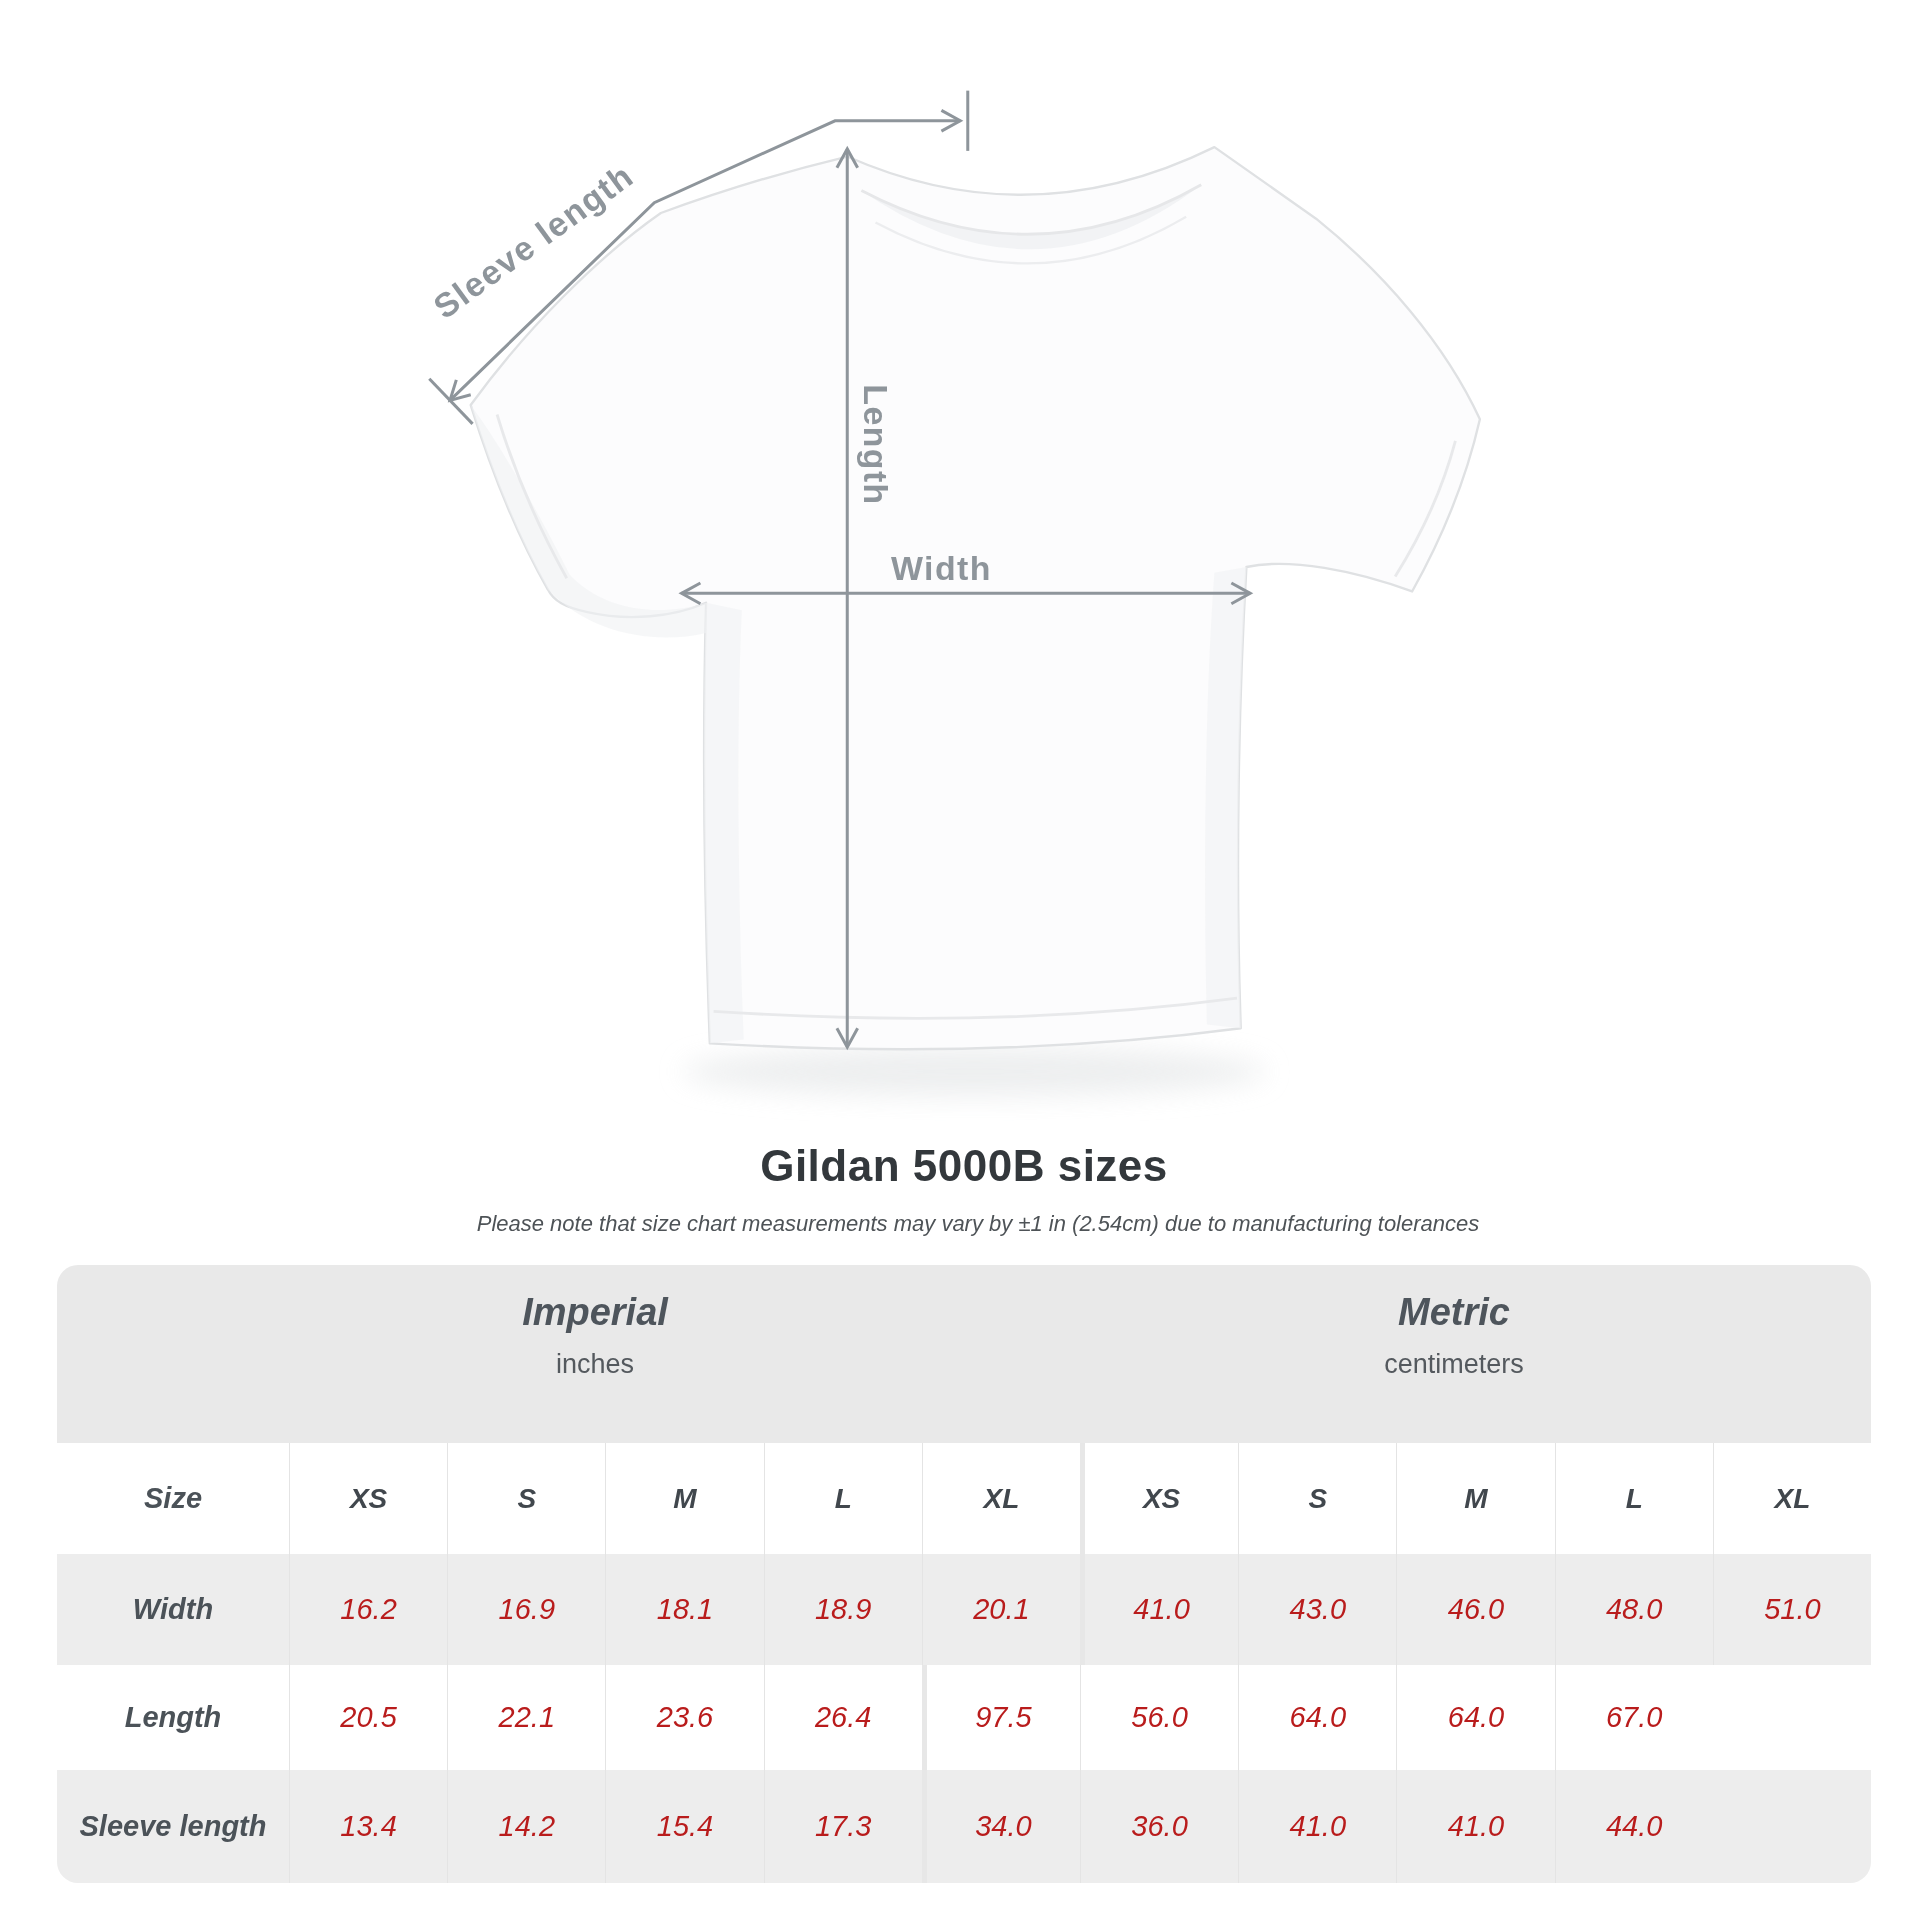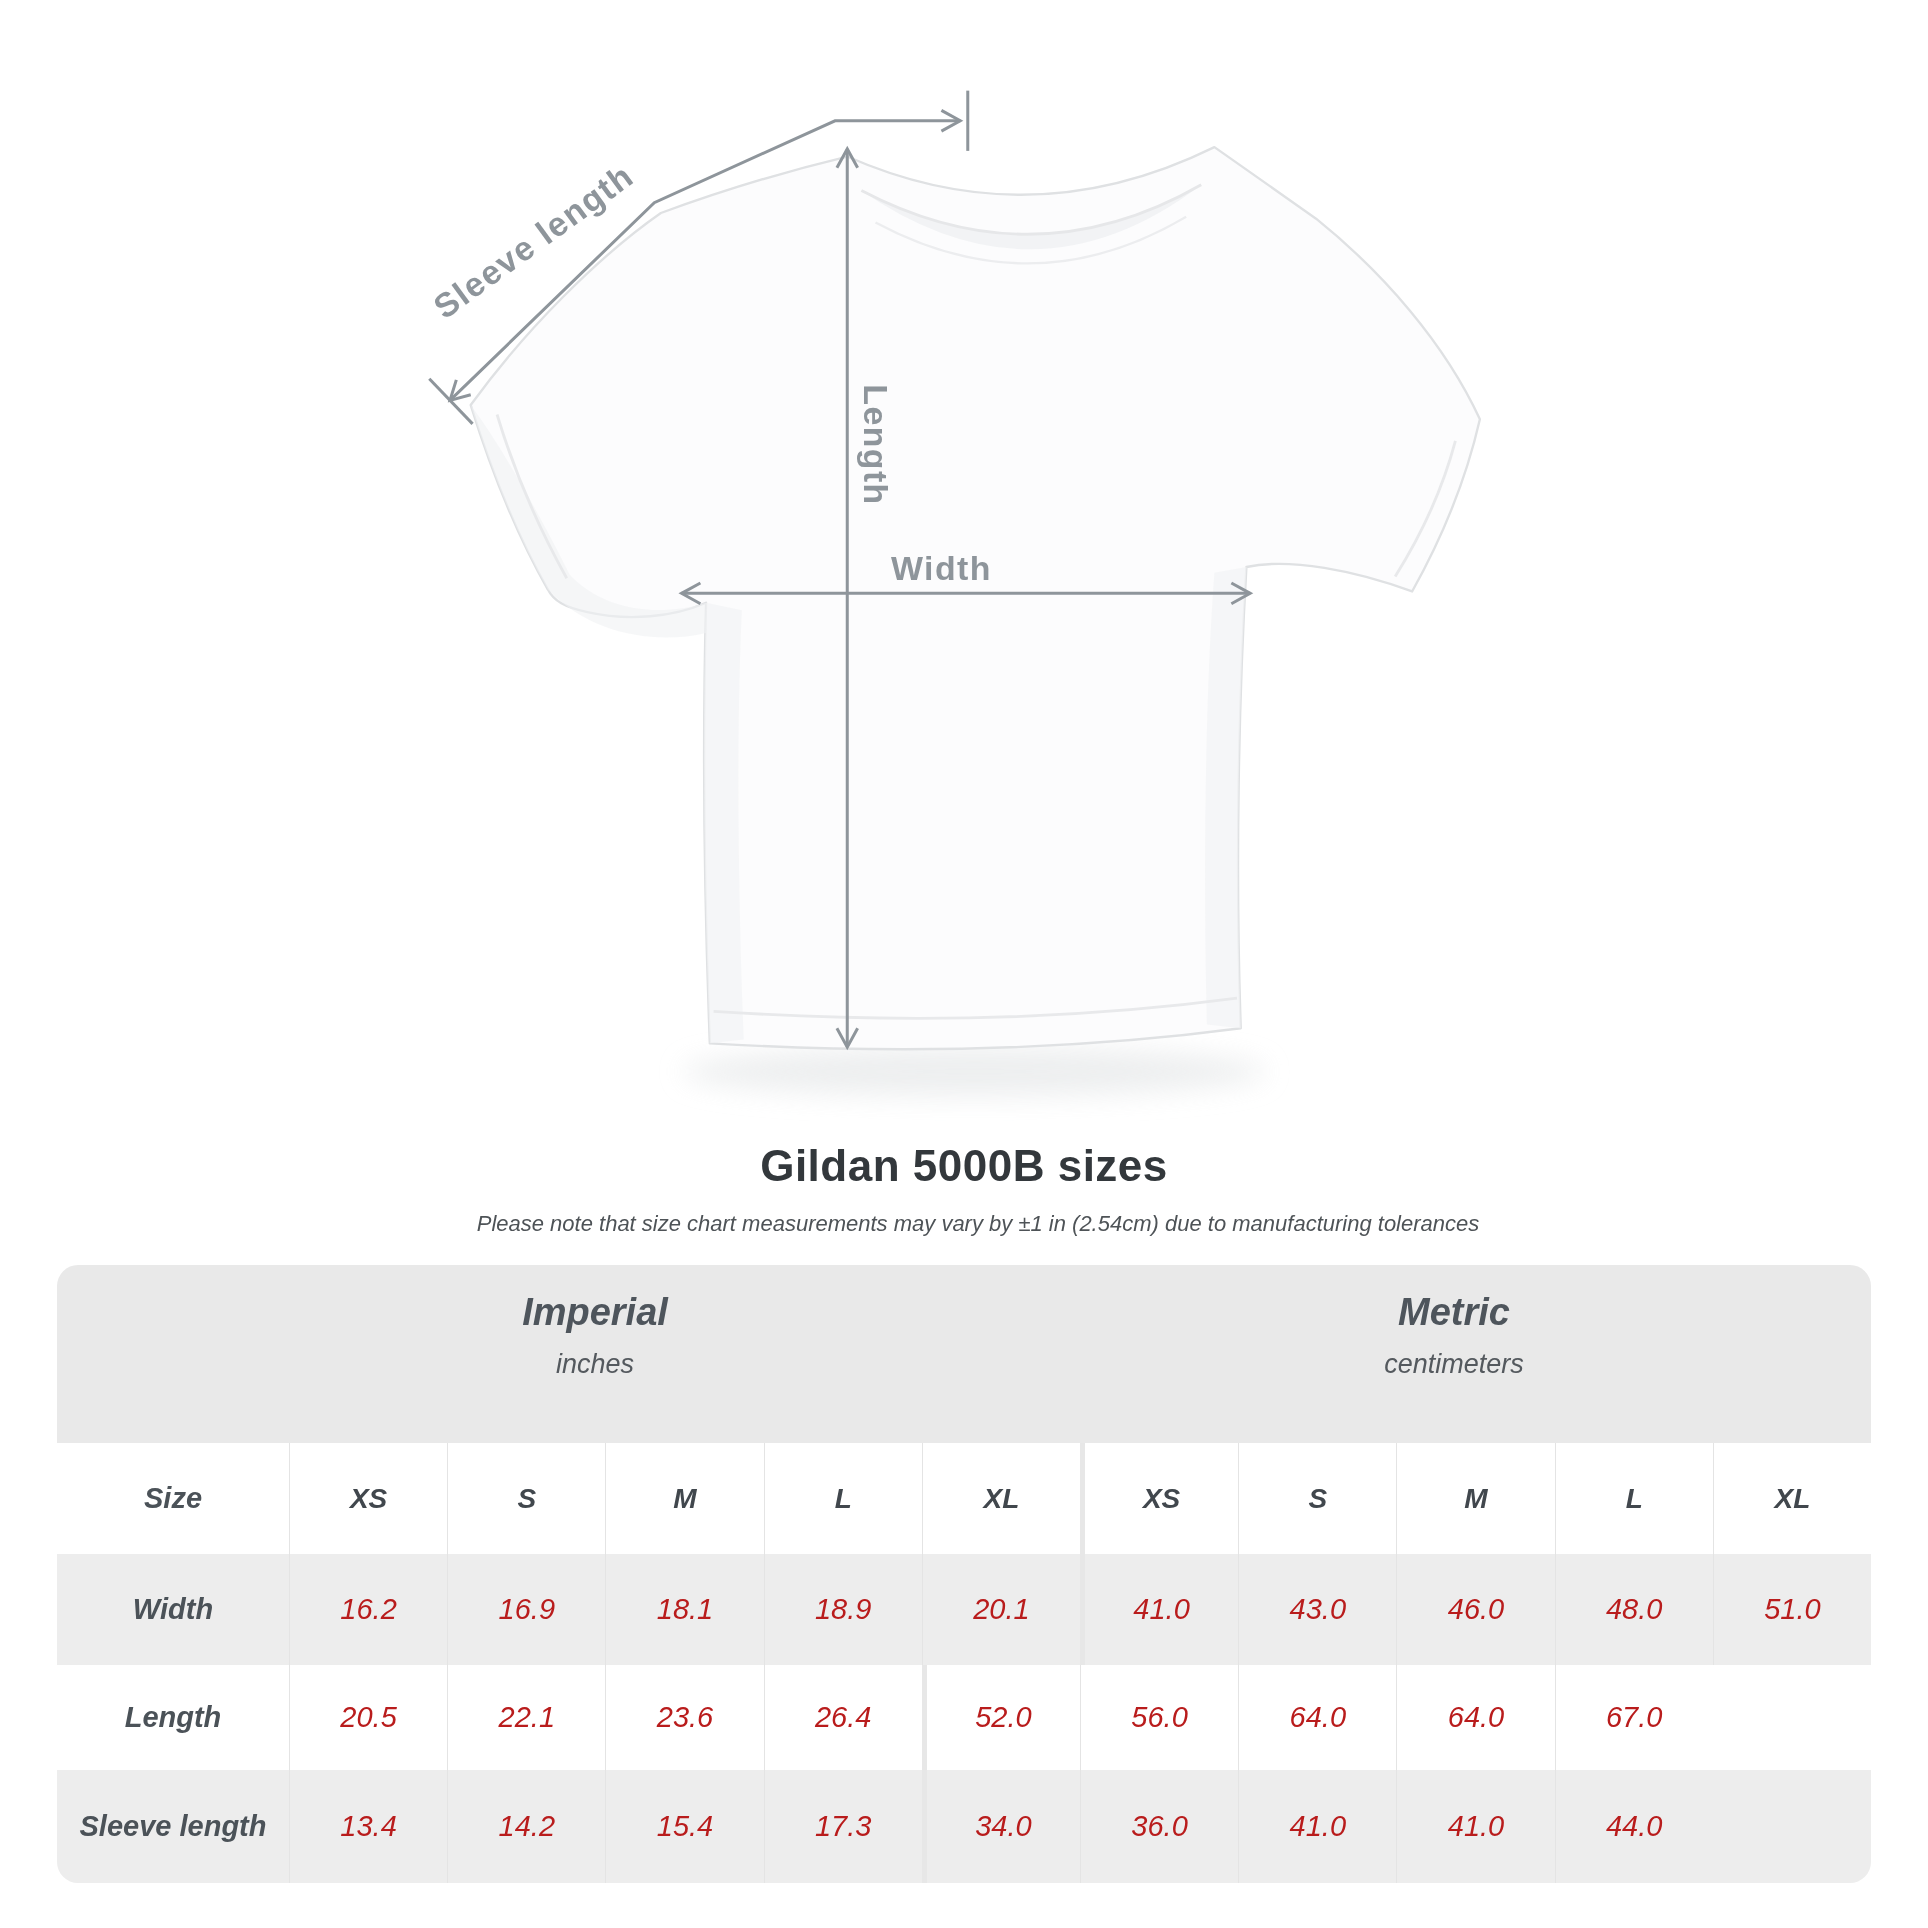--- a/index.html
+++ b/index.html
@@ -22,21 +22,21 @@
 
   .size-table { position:absolute; left:57px; top:1265px; width:1814px; }
   .unit-band {
     position:relative; height:178px; background:#e9e9e9;
     border-radius:21px 21px 0 0;
   }
   .unit-group { position:absolute; top:26px; transform:translateX(-50%); text-align:center; color:#4e555c; }
   .unit-group.imperial { left:538px; }
   .unit-group.metric   { left:1397px; }
   .unit-name { font-size:38px; font-weight:bold; font-style:italic; }
-  .unit-sub  { font-size:27px; font-style:italic; margin-top:15px; color:#54595e; }
+  .unit-sub  { font-size:27px; margin-top:15px; color:#54595e; }
 
   .trow { display:grid; grid-template-columns:232px repeat(10, 1fr); }
   .row-size   { height:111px; background:#ffffff; }
   .row-width  { height:111px; background:#ededed; }
   .row-length { height:105px; background:#ffffff; }
   .row-sleeve { height:113px; background:#ededed; border-radius:0 0 21px 21px; overflow:hidden; }
 
   .cell {
     display:flex; align-items:center; justify-content:center;
     border-left:1.9px solid #e4e4e4; min-width:0;font-style:italic;
@@ -211,21 +211,21 @@
       <div class="cell">
           <span class="value">22.1</span>
         </div>
       <div class="cell">
           <span class="value">23.6</span>
         </div>
       <div class="cell">
           <span class="value">26.4</span>
         </div>
       <div class="cell sep">
-          <span class="value">52.0</span>
+          <span class="value">97.5</span>
         </div>
       <div class="cell">
           <span class="value">56.0</span>
         </div>
       <div class="cell">
           <span class="value">64.0</span>
         </div>
       <div class="cell">
           <span class="value">64.0</span>
         </div>

